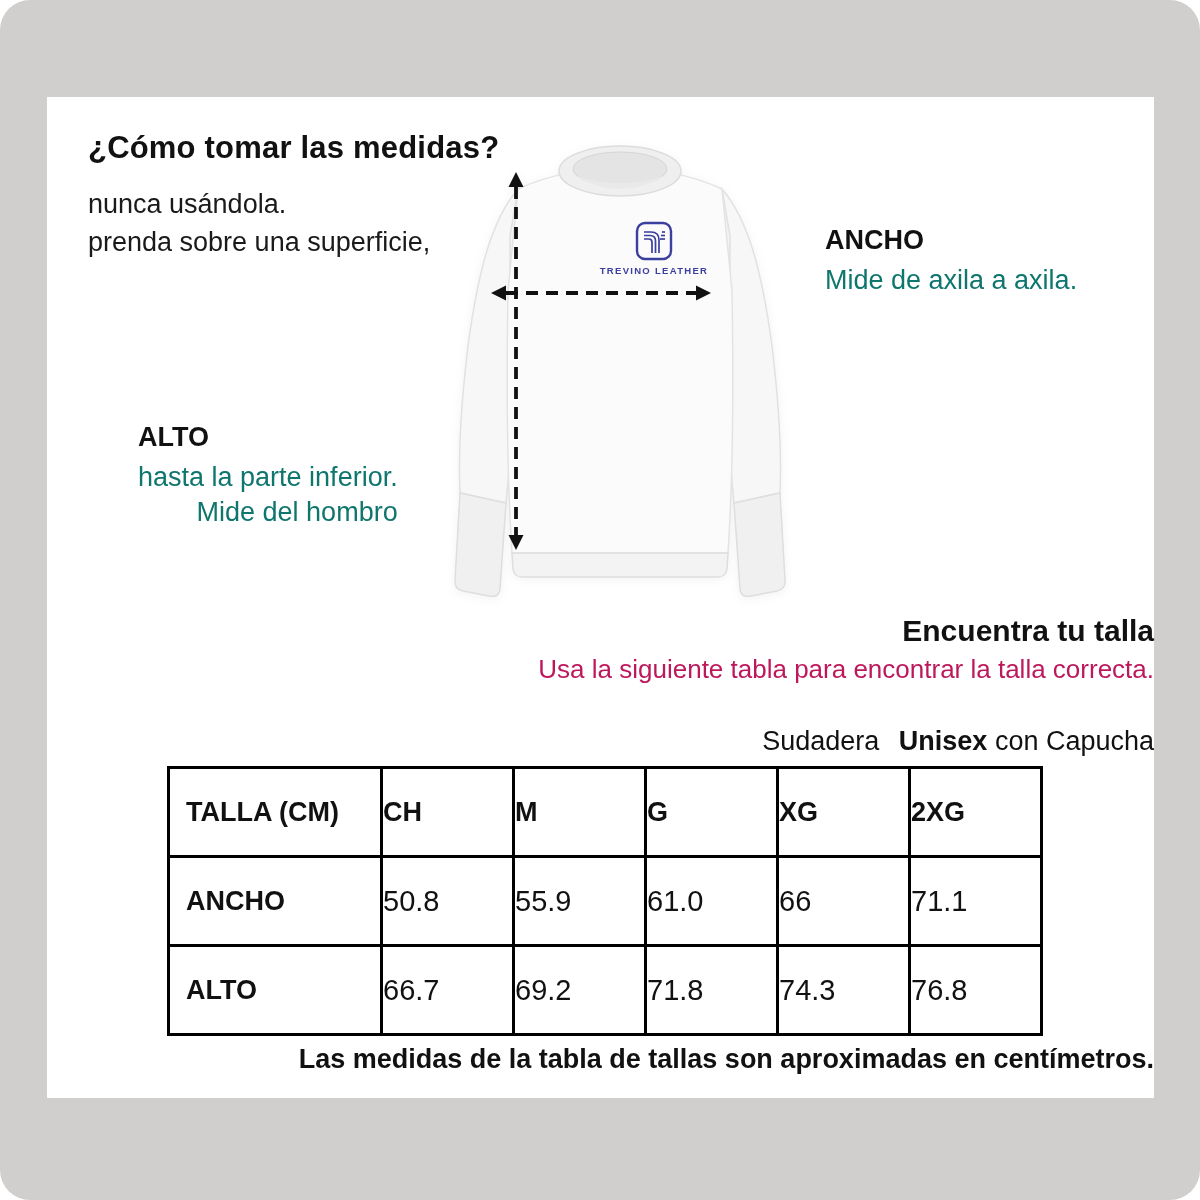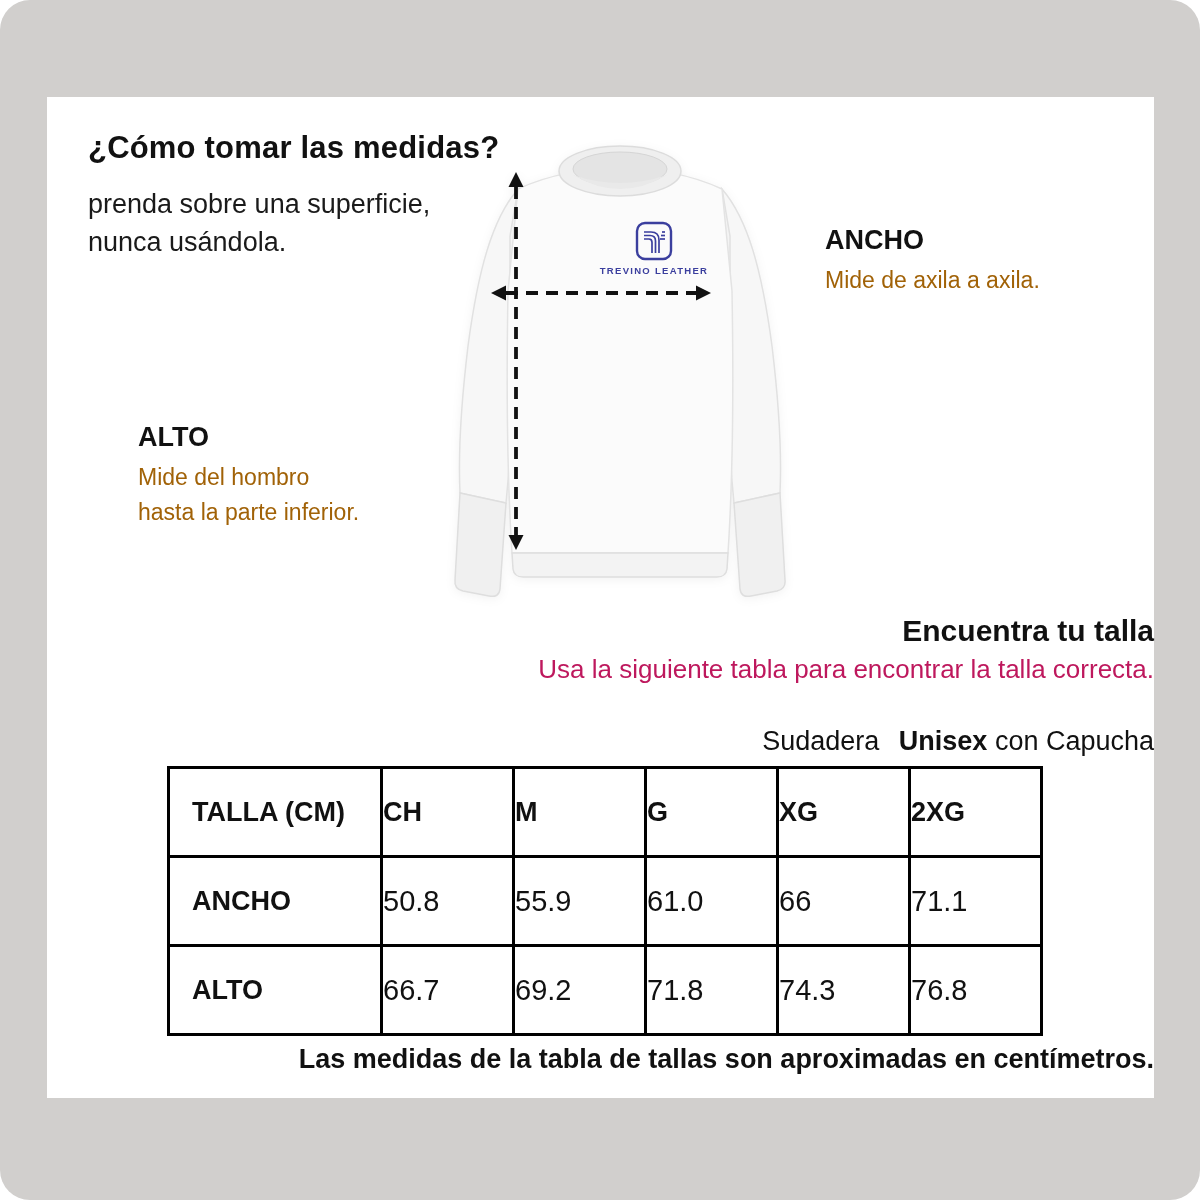--- a/index.html
+++ b/index.html
@@ -40,23 +40,24 @@
     line-height: 38px;
     color: #1a1a1a;
   }
   .measure-note { position: absolute; }
   .measure-note .mn-title {
     font-size: 27px;
     font-weight: bold;
     margin-bottom: 7px;
   }
   .measure-note .mn-desc {
-    font-size: 23px;
+    font-size: 27px;
     line-height: 35px;
-    color: #a16207;
+    color: #0f766e;
+    text-align: right;
   }
   .note-ancho { left: 778px; top: 128px; }
   .note-alto  { left: 91px;  top: 325px; }
   .garment-wrap {
     position: absolute;
     left: 403px;
     top: 44px;
     width: 340px;
     height: 468px;
   }
@@ -76,21 +77,21 @@
     height: 89px;
     font-size: 29px;
     font-weight: normal;
     text-align: left;
     vertical-align: middle;
     background: #fff;
   }
   .size-table .col-label {
     width: 213px;
     text-align: left;
-    padding-left: 22px;
+    padding-left: 16px;
     font-weight: bold;
     font-size: 27px;
   }
   .size-table .col-size { width: 132px; }
   .size-table thead th.col-size { font-weight: bold; font-size: 27px; }
   .footer-note {
     top: 947px;
     font-size: 27px;
     font-weight: bold;
   }
@@ -98,34 +99,34 @@
 </style>
 </head>
 <body>
 
 <div class="canvas">
   <div class="card">
 
     <div class="howto-title">¿Cómo tomar las medidas?</div>
 
     <div class="howto-body">
+      <div>nunca usándola.</div>
       <div>prenda sobre una superficie,</div>
-      <div>nunca usándola.</div>
     </div>
 
     <div class="measure-note note-ancho">
       <div class="mn-title">ANCHO</div>
       <div class="mn-desc">Mide de axila a axila.</div>
     </div>
 
     <div class="measure-note note-alto">
       <div class="mn-title">ALTO</div>
       <div class="mn-desc">
+        <div>hasta la parte inferior.</div>
         <div>Mide del hombro</div>
-        <div>hasta la parte inferior.</div>
       </div>
     </div>
 
     <div class="garment-wrap">
       <svg width="340" height="468" viewBox="0 0 340 468" style="filter: drop-shadow(0 2px 5px rgba(0,0,0,0.05));">
 
         <g>
           <path d="M 68,48 C 42,78 28,130 18,205 C 12,255 8,310 10,352 L 56,362 C 62,305 62,250 60,200 L 60,95 Z" fill="#f7f7f7" stroke="#e1e1e1" stroke-width="1.5"></path>
           <path d="M 10,352 L 56,362 L 50,448 Q 49,457 39,455 L 13,450 Q 4,448 5,439 Z" fill="#f0f0f0" stroke="#dedede" stroke-width="1.5"></path>
         </g>

